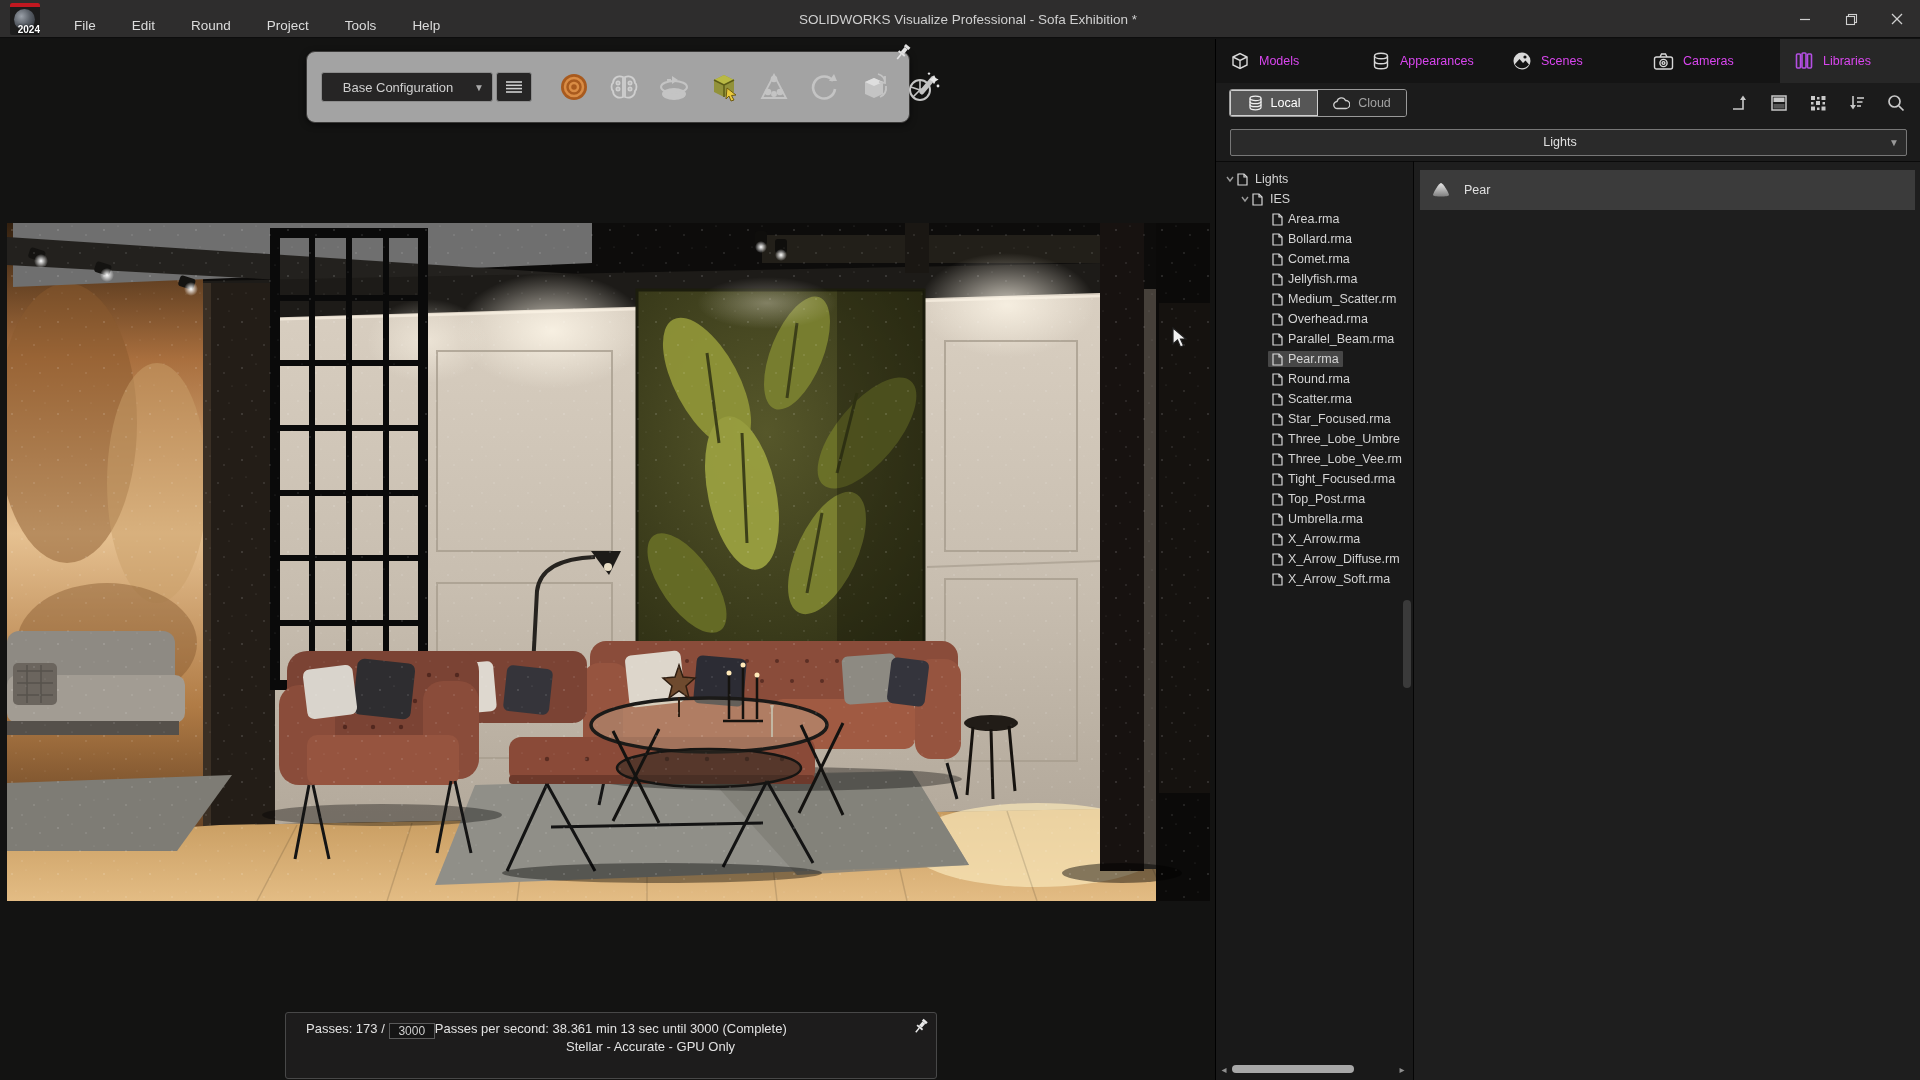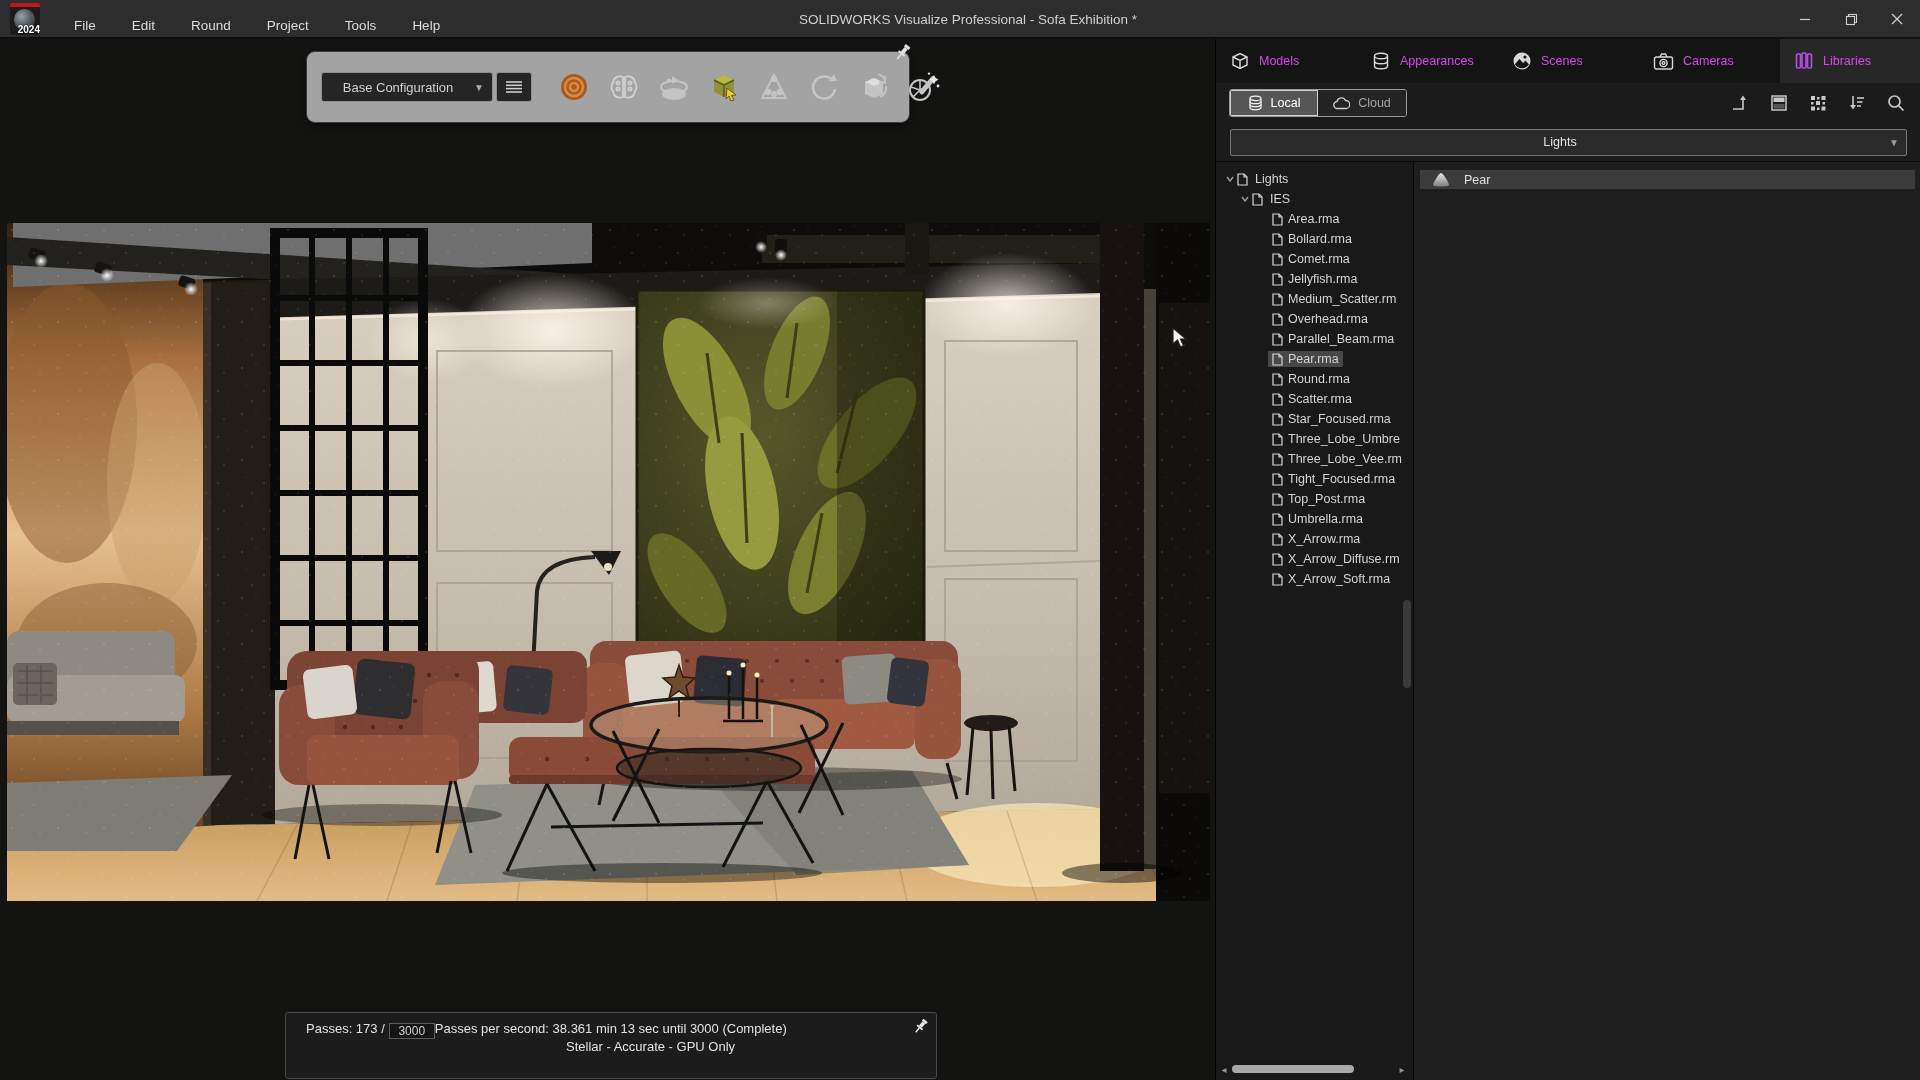--- a/index.html
+++ b/index.html
@@ -79,21 +79,21 @@
   .tree-row.leaf{padding-left:52px;}
   .tree-row .cellwrap{display:flex;align-items:center;padding:1px 4px 1px 2px;border-radius:1px;}
   .tree-row.selected .cellwrap{background:#474747;}
   
   #h-scroll{position:absolute;left:2px;bottom:5px;width:190px;height:12px;display:flex;align-items:center;}
   #h-scroll .s-arrow{color:#8f8f8f;font-size:10px;width:12px;text-align:center;}
   #h-scroll .track{flex:1;height:8px;position:relative;}
   #h-scroll .thumb{position:absolute;left:2px;top:0;width:122px;height:8px;background:#a8a8a8;border-radius:4px;}
   #v-scroll{position:absolute;right:2px;top:438px;width:8px;height:88px;background:#3a3a3a;border-radius:4px;}
   
-  .preview-row{margin:8px 6px 0 6px;height:19px;display:flex;align-items:center;gap:12px;padding-left:10px;
+  .preview-row{margin:8px 6px 0 6px;height:40px;display:flex;align-items:center;gap:12px;padding-left:10px;
      color:#e0e0e0;font-size:12.5px;}
   .preview-row.selected{background:#3b3b3b;}
   svg{display:block;}
 </style>
 </head>
 <body>
 
 <div id="titlebar">
   <div id="app-icon">
     <div class="band"></div>

